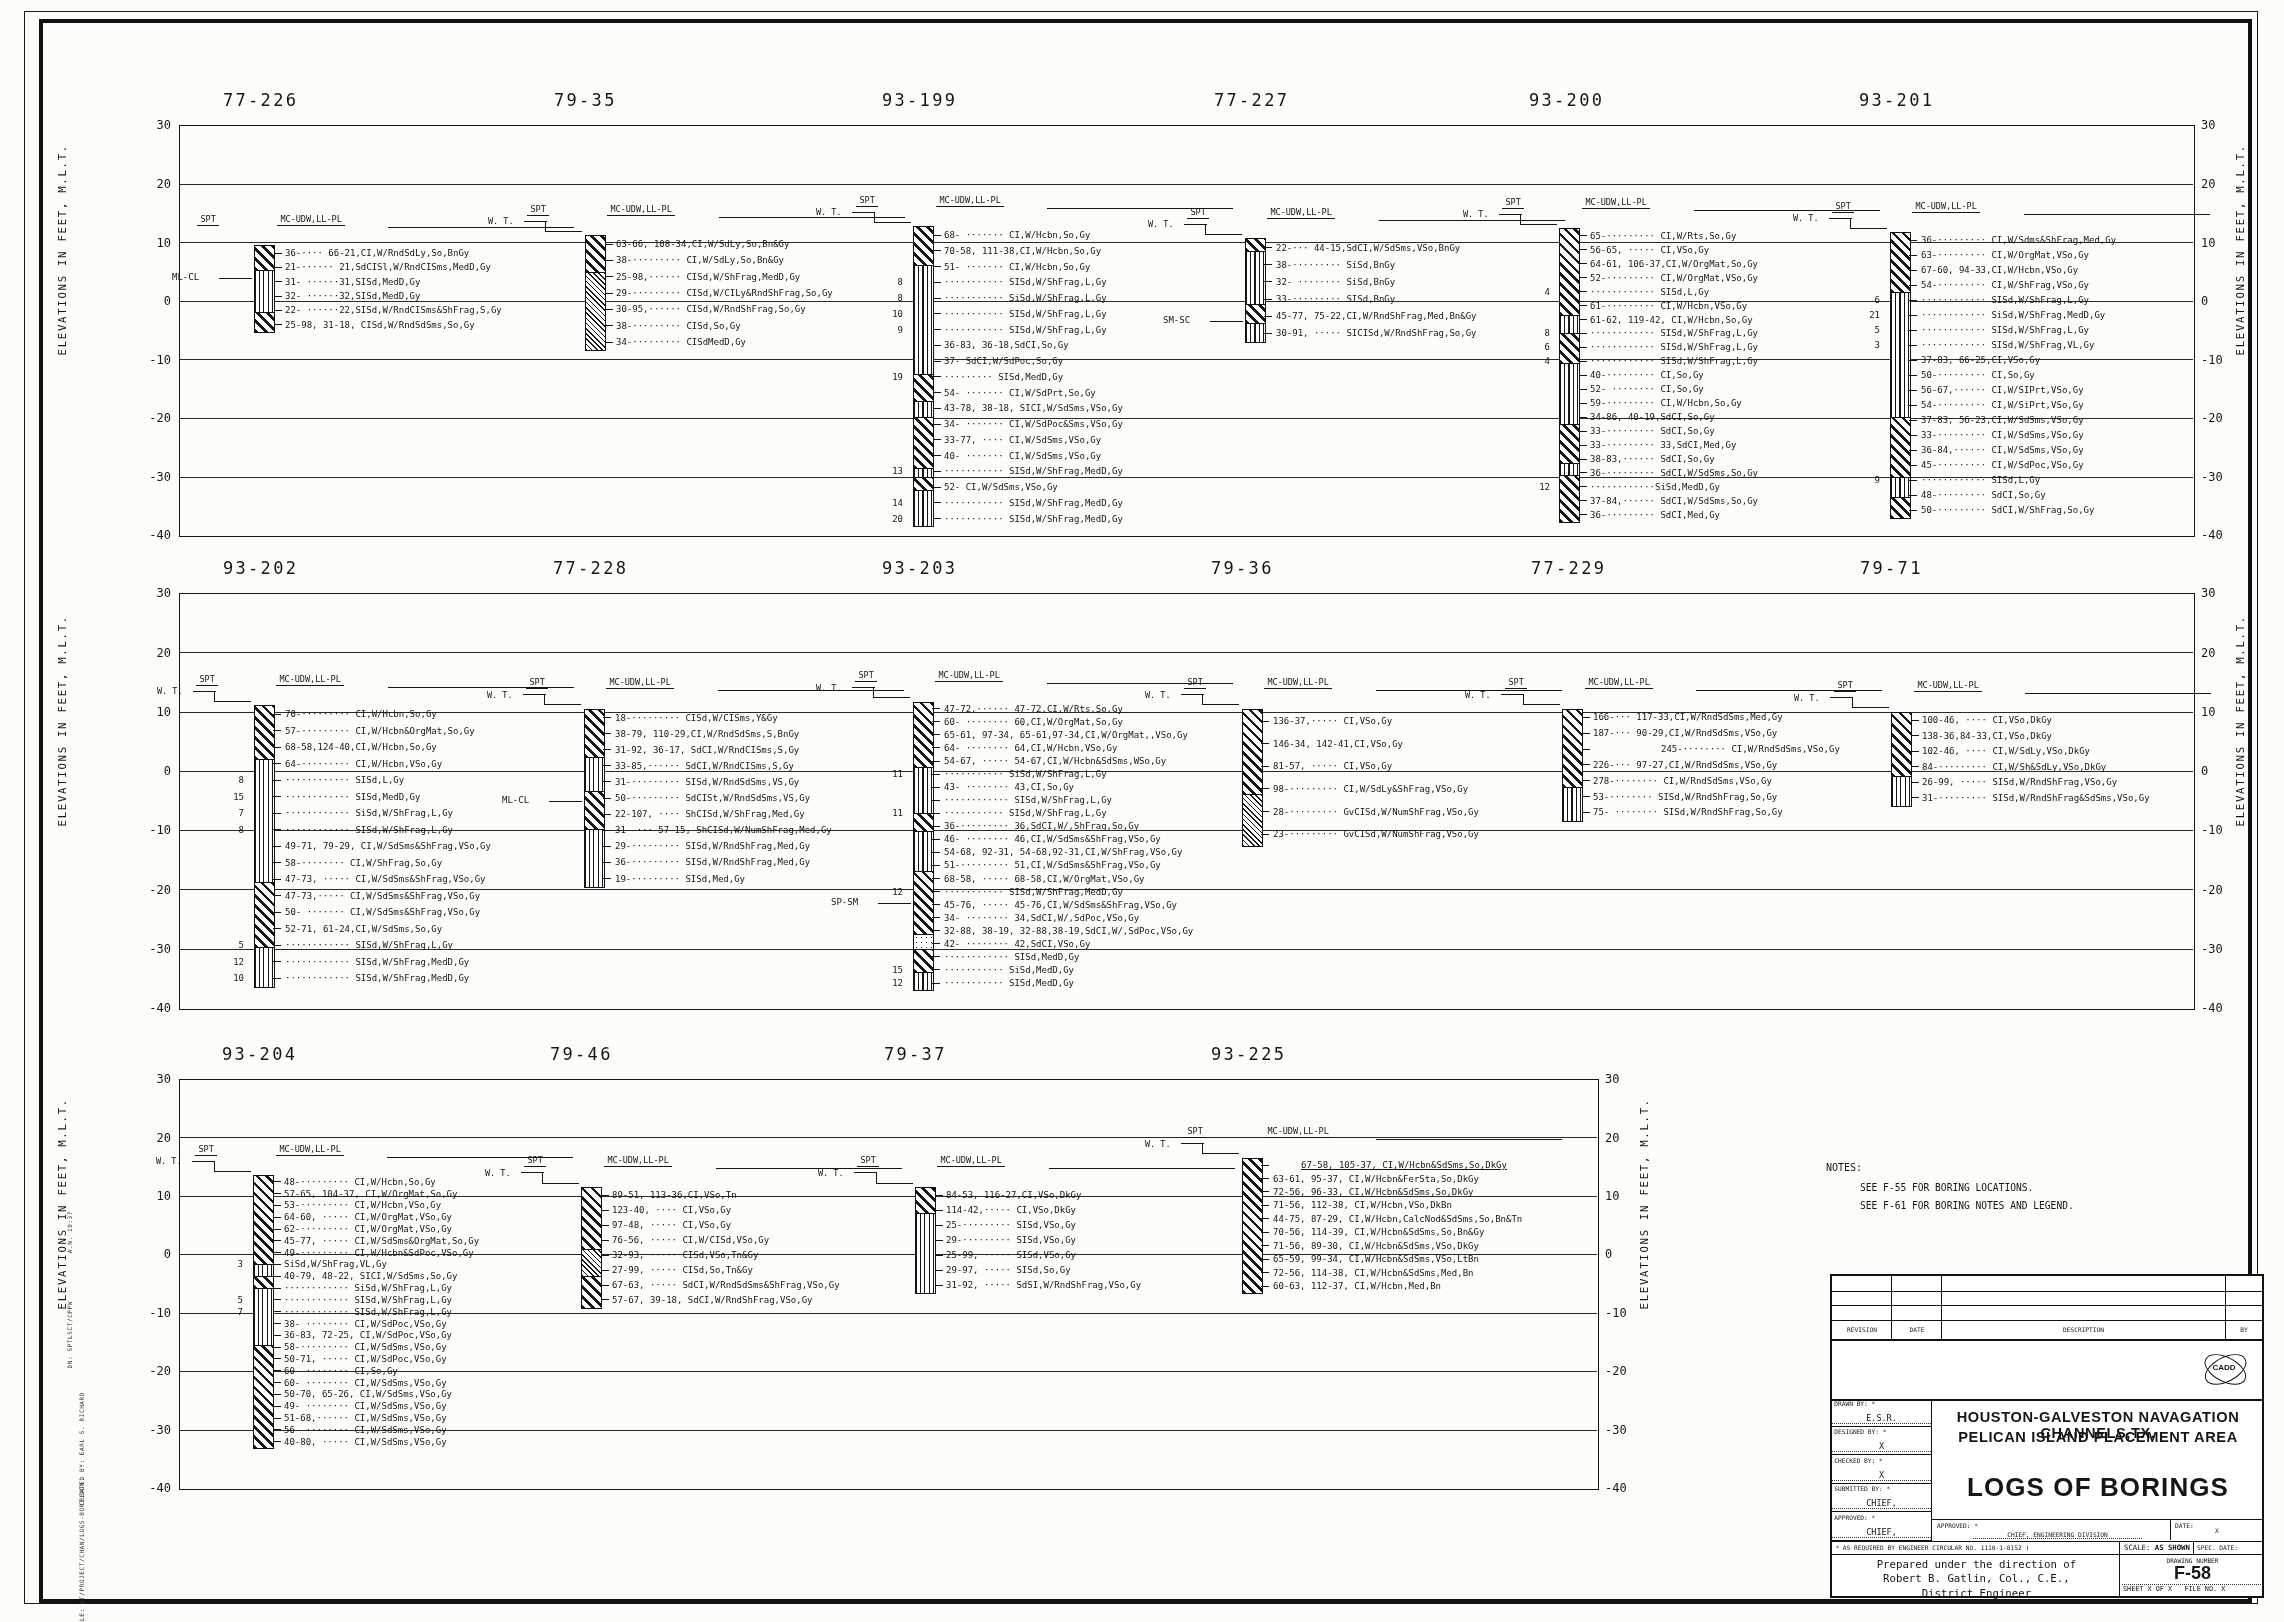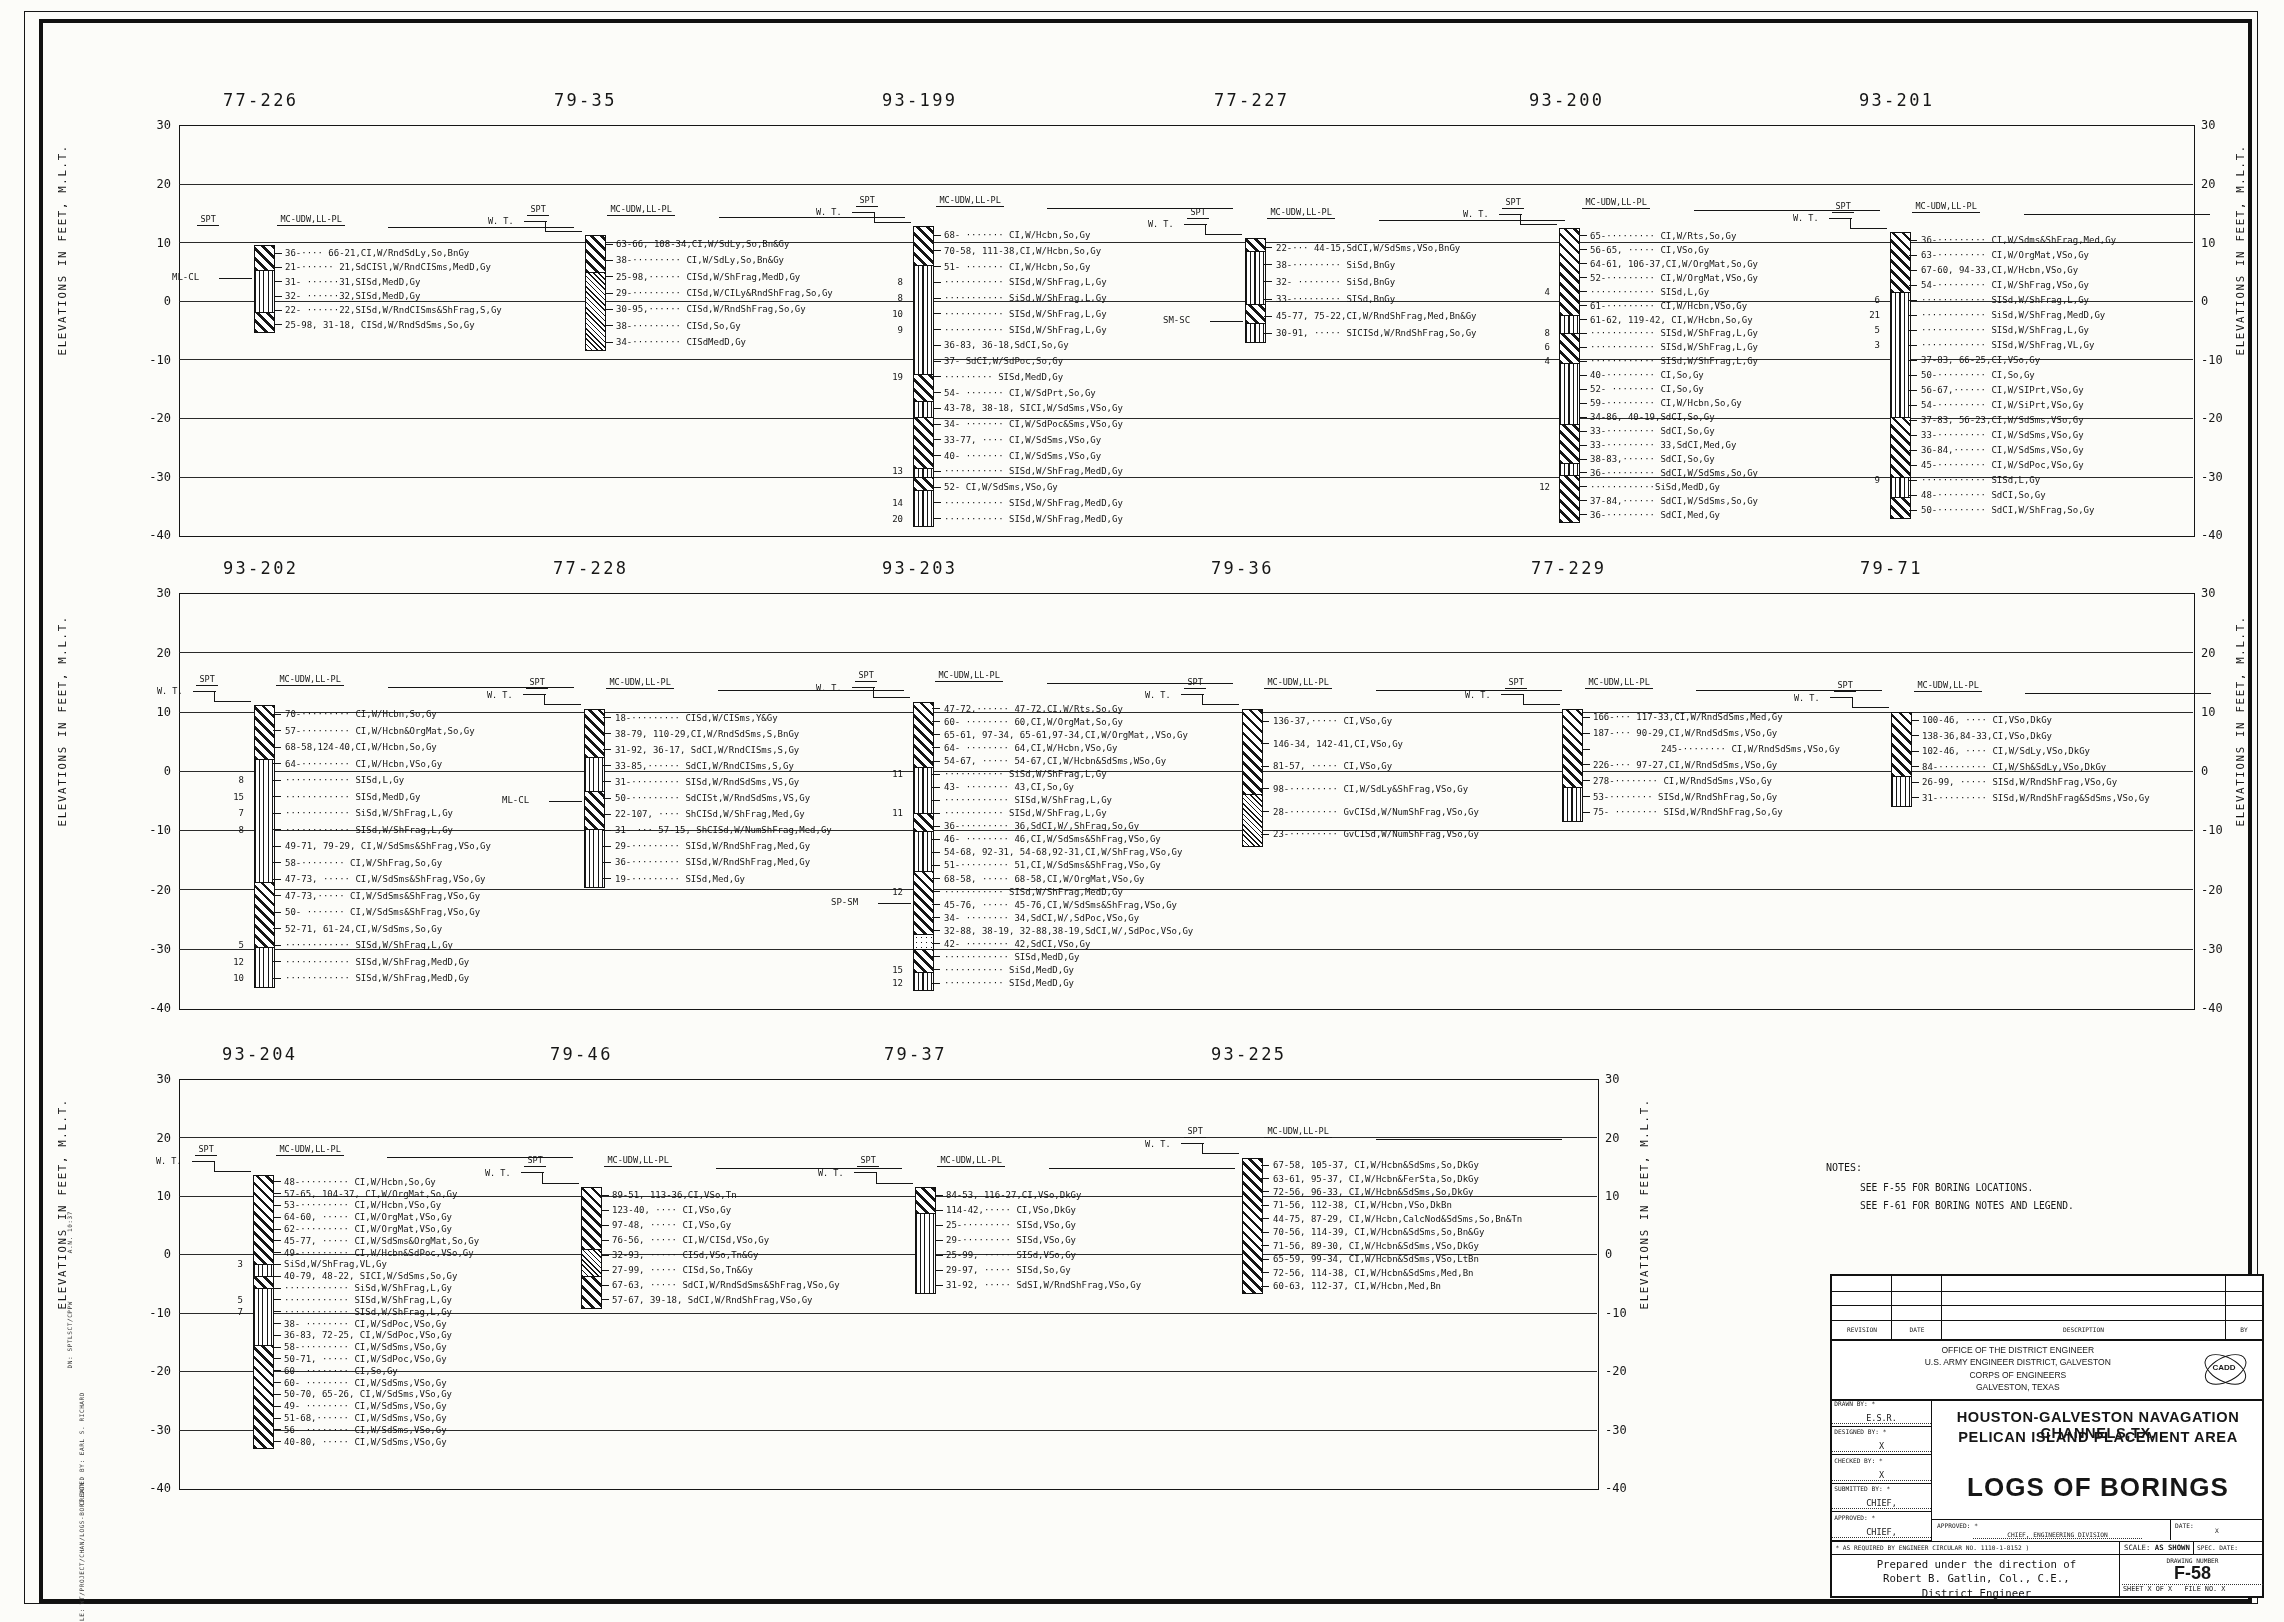--- a/index.html
+++ b/index.html
@@ -756,21 +756,21 @@
       <div class="hdr" style="left: 1264px; top: 1126px;">MC-UDW,LL-PL</div>
       <div class="hdrule" style="left: 1376px; top: 1139px; width: 186px;"></div>
       <div class="wt" style="left: 1145px; top: 1139px;">W. T.</div>
       <div class="wline" style="left: 1181px; top: 1143px; width: 22.5px; height: 1.1px;"></div>
       <div class="wline" style="left: 1202px; top: 1143px; width: 1.1px; height: 11.3px;"></div>
       <div class="wline" style="left: 1202px; top: 1153px; width: 37px; height: 1.1px;"></div>
       <div class="col" style="left: 1242px; top: 1158px; width: 18.6px; height: 134px;">
         <div class="seg d" style="height: 100%;"></div>
       </div>
       <div class="tick" style="left: 1261px; top: 1165px; width: 8px;"></div>
-      <div class="entry" style="left: 1273px; top: 1160px;">67-58, 105-37, CI,W/Hcbn&amp;SdSms,So,DkGy</div>
+      <div class="entry" style="left: 1301px; top: 1160px; text-decoration: underline;">67-58, 105-37, CI,W/Hcbn&amp;SdSms,So,DkGy</div>
       <div class="tick" style="left: 1261px; top: 1178px; width: 8px;"></div>
       <div class="entry" style="left: 1273px; top: 1174px;">63-61, 95-37, CI,W/Hcbn&amp;FerSta,So,DkGy</div>
       <div class="tick" style="left: 1261px; top: 1191px; width: 8px;"></div>
       <div class="entry" style="left: 1273px; top: 1187px;">72-56, 96-33, CI,W/Hcbn&amp;SdSms,So,DkGy</div>
       <div class="tick" style="left: 1261px; top: 1205px; width: 8px;"></div>
       <div class="entry" style="left: 1273px; top: 1200px;">71-56, 112-38, CI,W/Hcbn,VSo,DkBn</div>
       <div class="tick" style="left: 1261px; top: 1218px; width: 8px;"></div>
       <div class="entry" style="left: 1273px; top: 1214px;">44-75, 87-29, CI,W/Hcbn,CalcNod&amp;SdSms,So,Bn&amp;Tn</div>
       <div class="tick" style="left: 1261px; top: 1232px; width: 8px;"></div>
       <div class="entry" style="left: 1273px; top: 1227px;">70-56, 114-39, CI,W/Hcbn&amp;SdSms,So,Bn&amp;Gy</div>
@@ -801,26 +801,20 @@
     <div class="cell hl" style="left:0;top:44px;width:100%;height:0;"></div>
     <div class="cell vl" style="left:0;top:0;width:60px;height:63px;"></div>
     <div class="cell vl" style="left:60px;top:0;width:50px;height:63px;"></div>
     <div class="cell vl" style="left:109px;top:0;width:285px;height:63px;"></div>
     <div class="cell revlab" style="left:0;top:50px;width:60px;">REVISION</div>
     <div class="cell revlab" style="left:60px;top:50px;width:50px;">DATE</div>
     <div class="cell revlab" style="left:109px;top:50px;width:285px;">DESCRIPTION</div>
     <div class="cell revlab" style="left:394px;top:50px;width:36px;">BY</div>
     <div class="cell hl" style="left:0;top:63px;width:100%;height:0;border-bottom-width:2.3px;"></div>
 
-    <div class="cell office" style="left:11.3px;top:68px;width:349px;">
-      <div>OFFICE OF THE DISTRICT ENGINEER</div>
-      <div>U.S. ARMY ENGINEER DISTRICT, GALVESTON</div>
-      <div>CORPS OF ENGINEERS</div>
-      <div>GALVESTON, TEXAS</div>
-    </div>
     <div class="cadd" style="left:366px;top:66px;">
       <div class="e1"></div>
         <div class="e2"></div>
       <div class="ct">CADD</div>
     </div>
     <div class="cell hl" style="left:0;top:123px;width:100%;height:0;border-bottom-width:2.3px;"></div>
 
     <div id="tb-left" class="cell vl" style="left:0;top:123px;width:100px;height:142px;padding-left:11px;">
         <div style="position: absolute; left: 0px; top: 0px; width: 100%; height: 28px; border-bottom: 1.1px solid rgb(17, 17, 17); box-sizing: border-box;">
           <div class="lab" style="position: absolute; left: 2.3px; top: 1.1px;">DRAWN BY: *</div>

